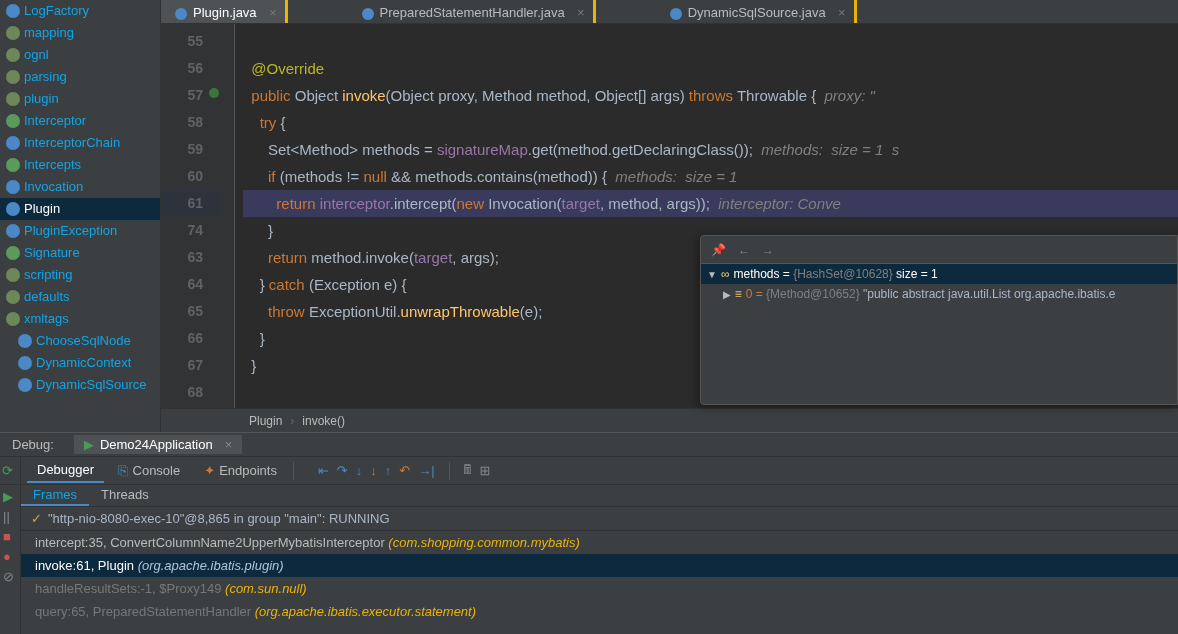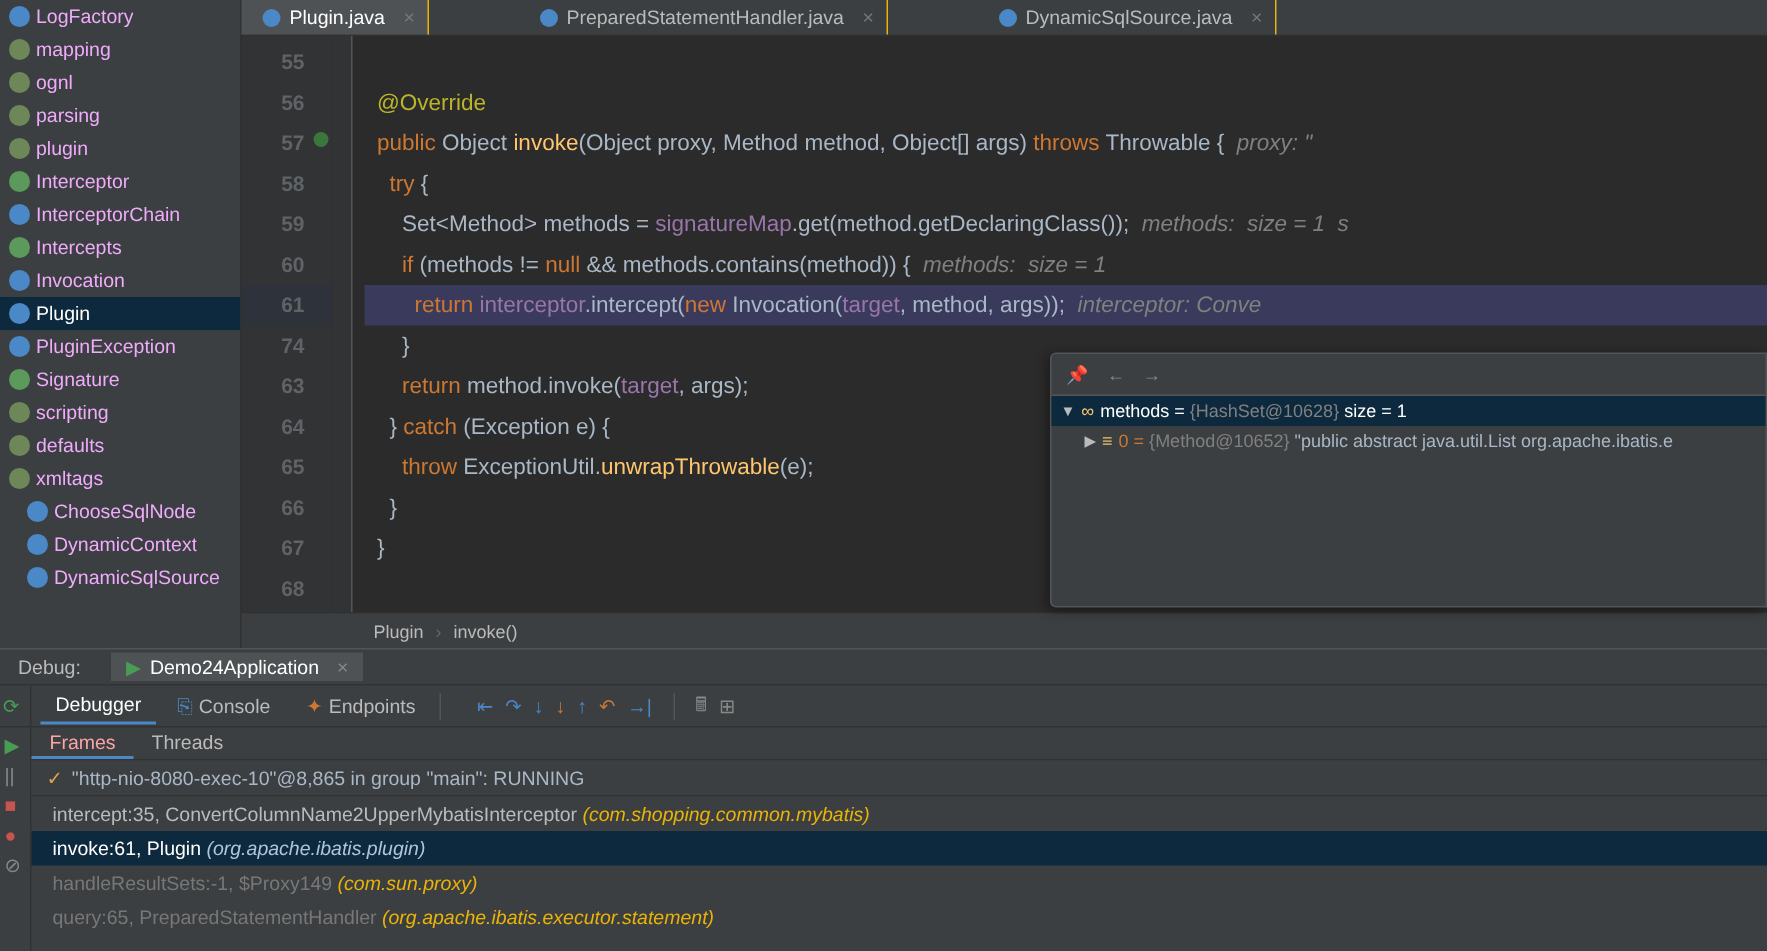--- a/index.html
+++ b/index.html
@@ -1,31 +1,31 @@
 <!DOCTYPE html>
 <html><head>
 <meta charset="utf-8">
 <style>
 * { margin:0; padding:0; box-sizing:border-box; font-family:"Segoe UI",Arial,sans-serif; }
 body { background:#2b2b2b; color:#a9b7c6; font-size:13px; width:1178px; height:634px; overflow:hidden; position:relative; }
 
 .top-area { display:flex; height:432px; }
 .sidebar { width:161px; background:#3c3f41; border-right:1px solid #323232; overflow:hidden; }
-.tree-item { padding:2px 0 2px 6px; display:flex; align-items:center; gap:4px; white-space:nowrap; cursor:pointer; color:#f0abfc; line-height:18px;}
+.tree-item { padding:2px 0 2px 6px; display:flex; align-items:center; gap:4px; white-space:nowrap; cursor:pointer; color:#0ea5e9; line-height:18px;}
 .tree-item.sel { background:#0d293e; color:#fff; }
 .tree-item .label { overflow:hidden; text-overflow:ellipsis; }
 .ind1 { padding-left:6px; } .ind2 { padding-left:18px; }
 .ic-folder,.ic-pkg,.ic-class,.ic-iface { width:14px; height:14px; display:inline-block; flex-shrink:0; }
 .ic-pkg { background:#6e8759; border-radius:50%; }
 .ic-class { background:#4a88c7; border-radius:50%; }
 .ic-iface { background:#5c9a5c; border-radius:50%; }
 
 .editor-col { flex:1; display:flex; flex-direction:column; background:#2b2b2b; position:relative; }
 .tabs { display:flex; background:#3c3f41; height:24px; border-bottom:1px solid #323232; }
-.tab { padding:3px 28px 3px 14px; display:flex; align-items:center; gap:6px; color:#bbb; cursor:pointer; border-right:1px solid #eab308; position:relative; }
+.tab { padding:3px 28px 3px 14px; display:flex; align-items:flex-end; gap:6px; color:#bbb; cursor:pointer; border-right:3px solid #eab308; position:relative; }
 .tab.active { background:#4e5254; color:#fff; }
 .tab .close { position:absolute; right:8px; color:#777; }
 .tab-spacer { width:60px; }
 
 .code-area { flex:1; display:flex; overflow:hidden; position:relative; }
 .gutter { width:60px; background:#313335; text-align:right; color:#606366; padding-top:4px; font-family:Consolas,monospace; font-size:14px; line-height:27px;font-weight:bold; }
 .gutter div { padding-right:18px; position:relative; }
 .gutter .hl { background:#2d323b; }
 .marker { position:absolute; right:2px; top:6px; width:10px; height:10px; background:#3c763d; border-radius:50%; }
 .fold-col { width:14px; background:#313335; border-right:1px solid #555; }
@@ -61,21 +61,21 @@
 .db-icons span{cursor:pointer;}
 .sep-v{width:1px;height:18px;background:#555;margin:0 6px;}
 
 .frames-area { display:flex; height:calc(100% - 52px);}
 .frames-left { width:21px; border-right:1px solid #323232; display:flex; flex-direction:column; align-items:center; padding-top:4px; gap:6px;}
 .frames-left .ico{width:14px;height:14px;}
 .green-tri{color:#499c54;}
 .frames-main { flex:1; }
 .subtabs { height:22px; display:flex; border-bottom:1px solid #323232; }
 .subtab { padding:2px 12px; color:#bbb; cursor:pointer;}
-.subtab.active { border-bottom:2px solid #4a88c7; color:#fca5a5;text-align:right;}
+.subtab.active { border-bottom:2px solid #4a88c7; color:#0ea5e9;text-align:right;}
 .thread-row { padding:4px 10px; display:flex; align-items:center; gap:6px; border-bottom:1px solid #323232; background:#3c3f41;}
 .check{color:#e2a04c;}
 .frame-list { }
 .frame { padding:4px 14px; color:#bbb; white-space:nowrap;}
 .frame.sel { background:#0d293e; color:#fff;}
 .frame .pkg{color:#eab308;font-style:italic;}
 .frame.sel .pkg{color:#b0c4de;font-style:italic;}
 </style>
 </head>
 <body>
@@ -279,18 +279,18 @@
           <div class="subtab active">Frames</div>
           <div class="subtab">Threads</div>
         </div>
       <div class="thread-row">
         <span class="check">✓</span>
         <span>"http-nio-8080-exec-10"@8,865 in group "main": RUNNING</span>
       </div>
       <div class="frame-list" id="frames">
           <div class="frame"><span>intercept:35, ConvertColumnName2UpperMybatisInterceptor </span><span class="pkg">(com.shopping.common.mybatis)</span></div>
           <div class="frame sel"><span>invoke:61, Plugin </span><span class="pkg">(org.apache.ibatis.plugin)</span></div>
-          <div class="frame" style="color: rgb(119, 119, 119);"><span>handleResultSets:-1, $Proxy149 </span><span class="pkg">(com.sun.proxy)</span></div>
+          <div class="frame" style="color: rgb(119, 119, 119);"><span>handleResultSets:-1, $Proxy149 </span><span class="pkg">(com.sun.null)</span></div>
           <div class="frame" style="color: rgb(119, 119, 119);"><span>query:65, PreparedStatementHandler </span><span class="pkg">(org.apache.ibatis.executor.statement)</span></div>
         </div>
     </div>
   </div>
 </div>
 
 </body></html>

